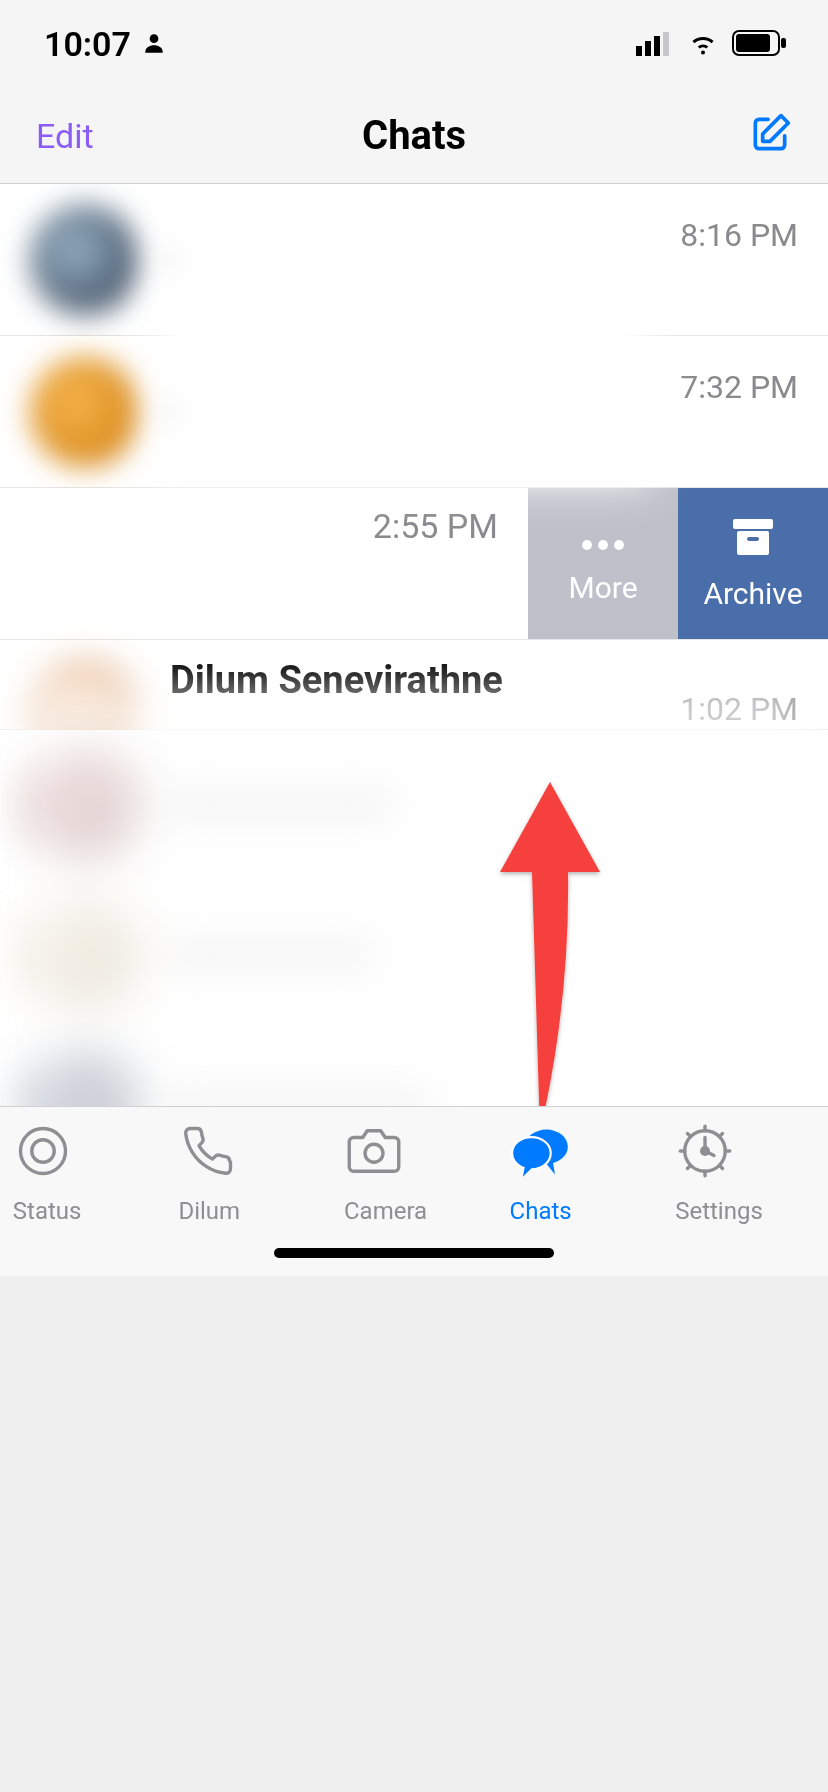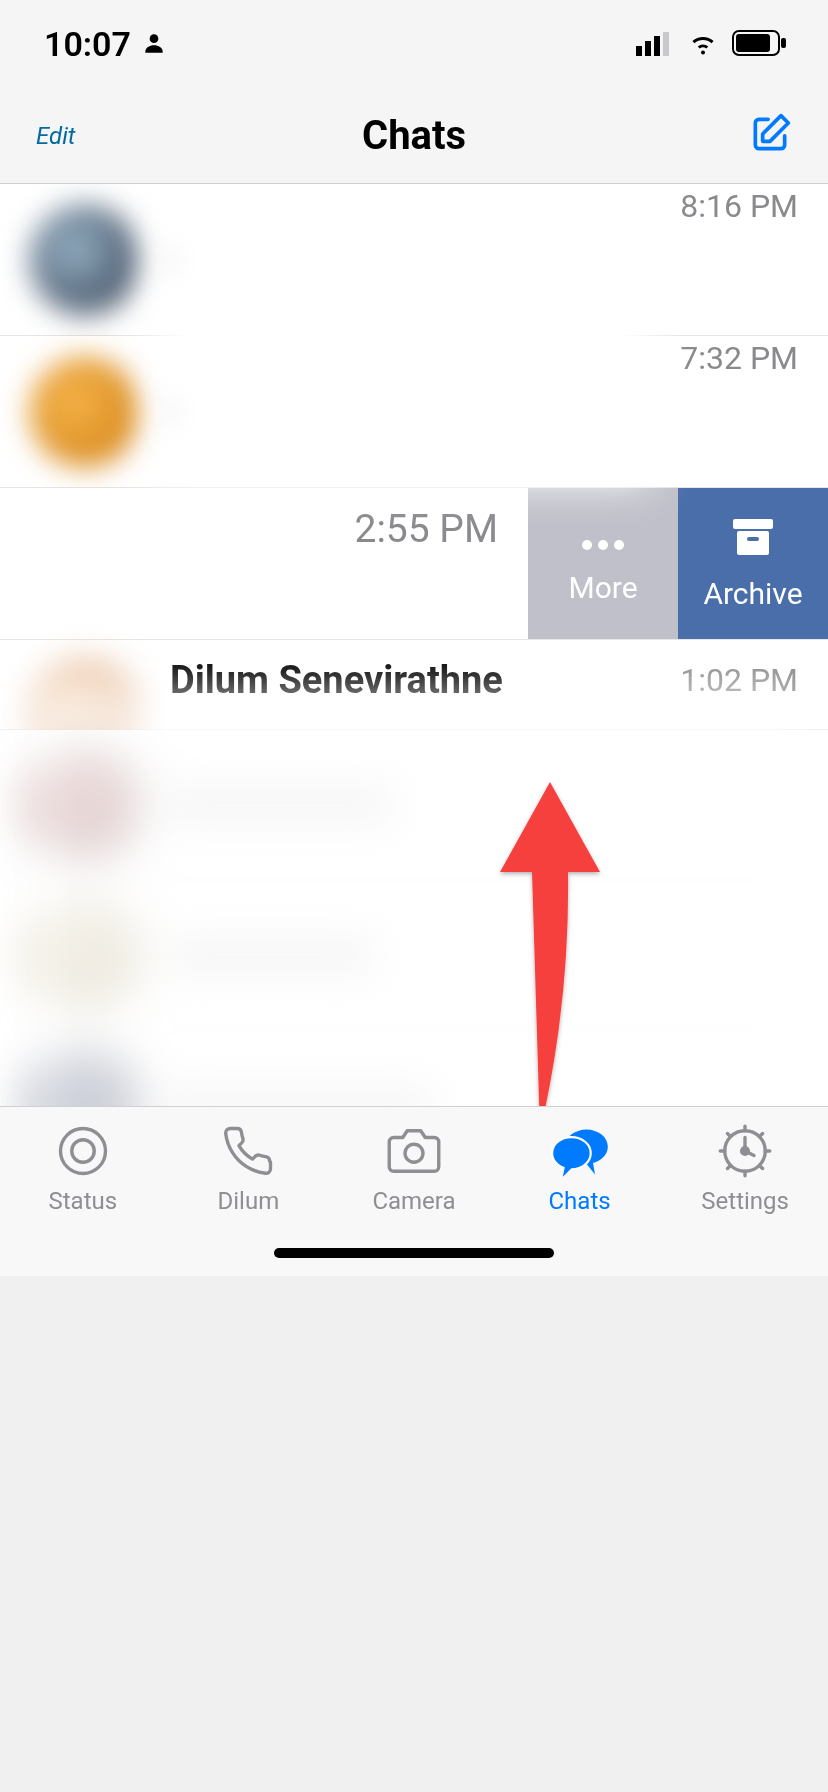--- a/index.html
+++ b/index.html
@@ -6,61 +6,61 @@
   html, body { width: 828px; height: 1792px; background: #f0f0f0; overflow: hidden; }
   .screen { width: 828px; height: 1276px; background: #fff; position: relative; display: flex; flex-direction: column; }
 
   
   .status-bar { height: 88px; background: #f5f5f5; display: flex; align-items: center; justify-content: space-between; padding: 0 40px 0 44px; font-size: 34px; font-weight: 600; color: #000; }
   .status-left { display: flex; align-items: center; gap: 10px; }
   .status-right { display: flex; align-items: center; gap: 12px; }
 
   
   .nav-bar { height: 96px; background: #f5f5f5; display: flex; align-items: center; justify-content: space-between; padding: 0 36px; border-bottom: 1px solid #d0d0d0; }
-  .nav-left { color: #0369a1; font-size: 24px; font-weight: 400; font-style: italic; }
+  .nav-left { color: #8b5cf6; font-size: 34px; font-weight: 400; }
   .nav-title { font-size: 40px; font-weight: 700; color: #000; position: absolute; left: 50%; transform: translateX(-50%); }
   .nav-right { color: #007aff; }
 
   
   .chat-list { flex: 1; overflow: hidden; position: relative; background: #fff; }
   .chat-row { display: flex; align-items: center; height: 152px; border-bottom: 1px solid #e6e6e6; padding: 0 30px 0 30px; background: #fff; position: relative; }
   .avatar { width: 110px; height: 110px; border-radius: 55px; background: #ccc; flex-shrink: 0; filter: blur(14px); margin-right: 30px; }
   .avatar.a1 { background: radial-gradient(circle at 40% 40%, #9bb6c9 0%, #47566a 70%); }
   .avatar.a2 { background: radial-gradient(circle at 40% 40%, #f7b64e 0%, #d8891b 70%); }
   .avatar.a3 { background: radial-gradient(circle at 40% 40%, #f3c9a3 0%, #d8a073 70%); }
   .avatar.a4 { background: radial-gradient(circle at 40% 40%, #b85c5c 0%, #6b2a2a 70%); }
   .avatar.a5 { background: radial-gradient(circle at 40% 40%, #d9c9a1 0%, #a38f5b 70%); }
   .avatar.a6 { background: radial-gradient(circle at 40% 40%, #2b3d72 0%, #121a33 70%); }
   .avatar.a7 { background: radial-gradient(circle at 40% 40%, #c44444 0%, #2a0a0a 70%); }
   .avatar.a8 { background: radial-gradient(circle at 40% 40%, #d2d2d2 0%, #7a7a7a 70%); }
   .chat-body { flex: 1; min-width: 0; }
   .chat-name { font-size: 38px; font-weight: 700; color: #000; white-space: nowrap; overflow: hidden; text-overflow: ellipsis; }
   .chat-preview { font-size: 33px; color: #8a8a8e; margin-top: 4px; white-space: nowrap; overflow: hidden; text-overflow: ellipsis; }
-  .chat-time { font-size: 32px; color: #8a8a8e; margin-left: 20px; flex-shrink: 0; align-self: flex-start; margin-top: 3px; }
+  .chat-time { font-size: 32px; color: #8a8a8e; margin-left: 20px; flex-shrink: 0; align-self: flex-start; margin-top: 32px; }
 
   
   .swiped-wrapper { position: relative; height: 152px; border-bottom: 1px solid #e6e6e6; overflow: hidden; background: #fff; }
   .swiped-content { position: absolute; top: 0; left: -300px; right: 300px; height: 100%; display: flex; align-items: center; padding: 0 30px 0 30px; background: #fff; }
   .swiped-content .chat-name { font-size: 38px; font-weight: 700; color: #000; }
   .swiped-content .chat-preview { font-size: 33px; color: #8a8a8e; margin-top: 4px; }
-  .swiped-content .chat-time { font-size: 39px; color: #8a8a8e; align-self: flex-start; margin-top: 18px; }
+  .swiped-content .chat-time { font-size: 34px; color: #8a8a8e; align-self: flex-start; margin-top: 18px; }
   .swipe-actions { position: absolute; top: 0; right: 0; height: 100%; display: flex; }
   .swipe-btn { width: 150px; height: 100%; display: flex; flex-direction: column; align-items: center; justify-content: center; color: #fff; font-size: 30px; gap: 12px; }
   .swipe-more { background: #bfc0c9; }
   .swipe-archive { background: #4a6ea9; }
 
   
   .blur-overlay { position: absolute; background: #fff; filter: blur(20px); }
 
   
   .red-arrow { position: absolute; top: 598px; left: 490px; width: 120px; height: 360px; pointer-events: none; z-index: 50; }
 
   
   .tab-bar { height: 170px; background: #f8f8f8; border-top: 1px solid #d0d0d0; display: flex; align-items: flex-start; justify-content: space-around; padding-top: 14px; position: relative; }
-  .tab-item { display: flex; flex-direction: column; align-items: center; gap: 6px; color: #8e8e93; font-size: 24px; width: 140px; }
+  .tab-item { display: flex; flex-direction: column; gap: 16px; color: #8e8e93; font-size: 24px; width: 140px; }
   .tab-item.active { color: #007aff; }
   .tab-icon { width: 60px; height: 60px; display: flex; align-items: center; justify-content: center; }
   .home-indicator { position: absolute; bottom: 18px; left: 50%; transform: translateX(-50%); width: 280px; height: 10px; background: #000; border-radius: 5px; }
 
   
   .dilum-row { display: flex; align-items: flex-start; height: 90px; padding: 18px 30px 0 30px; background: #fff; position: relative; border-bottom: 1px solid #efefef; }
   .dilum-row .avatar { filter: blur(16px); opacity: .7; }
   .dilum-row .chat-name { font-size: 38px; font-weight: 700; }
   .dilum-row .chat-time { font-size: 32px; color: #8a8a8e; }
 

